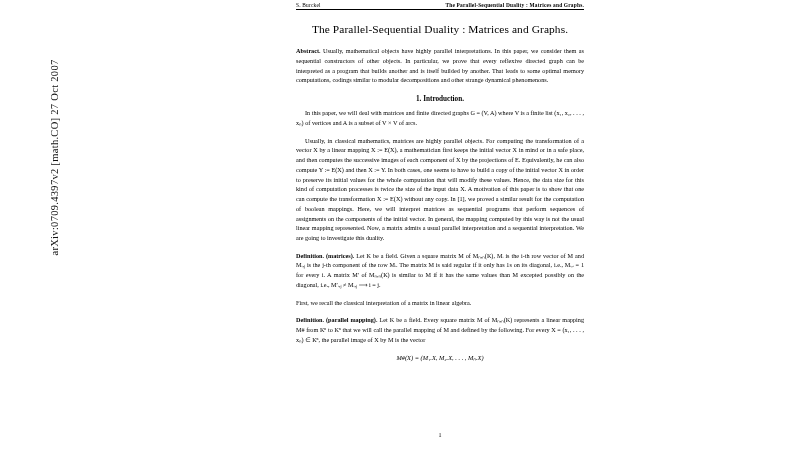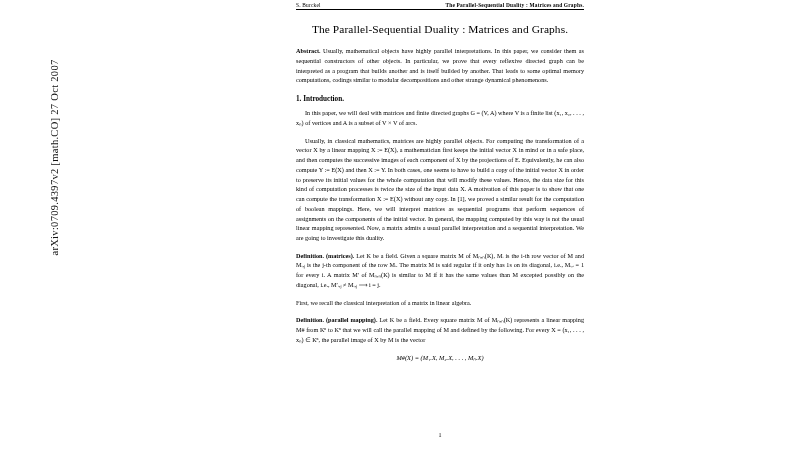--- a/index.html
+++ b/index.html
@@ -90,21 +90,21 @@
     hyphens: manual;
   }
   p.ind { text-indent: 9px; }
 
   .lead { font-weight: bold; }
 
   h2.section {
     font-size: 7.2px;
     font-weight: bold;
     margin: 10px 0 5px 0;
-    text-align: left;
+    text-align: center;
   }
 
   .displaymath {
     text-align: center;
     font-size: 6.4px;
     font-style: italic;
     margin: 6px 0 2px 0;
   }
 
   .pagenum {

